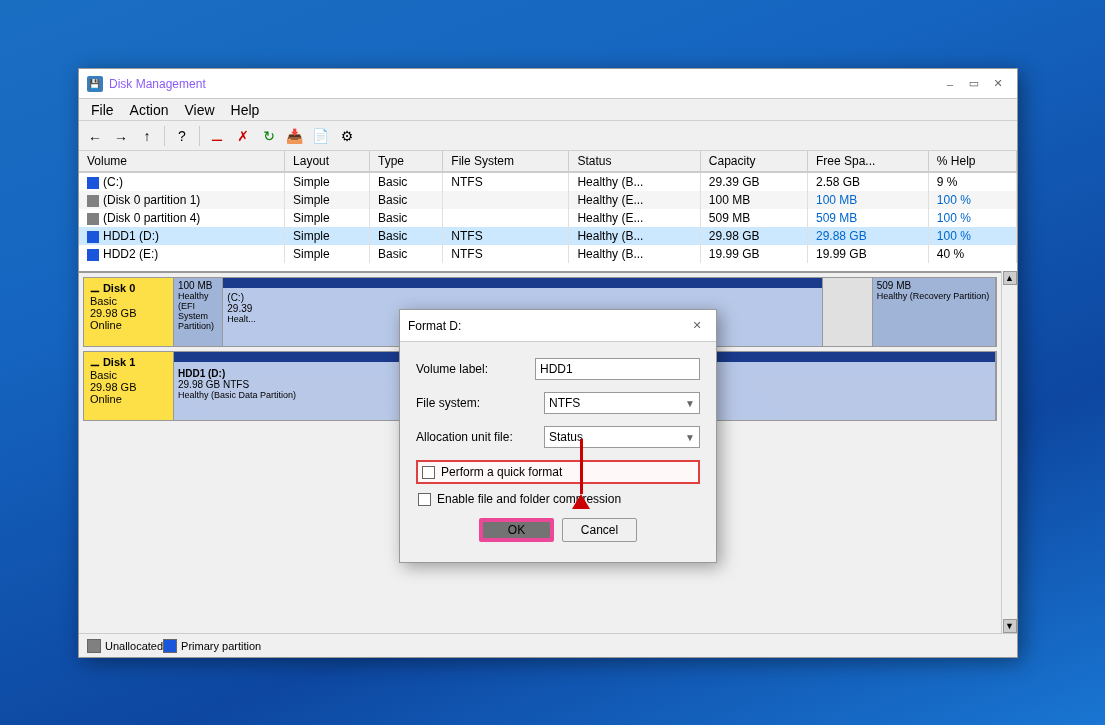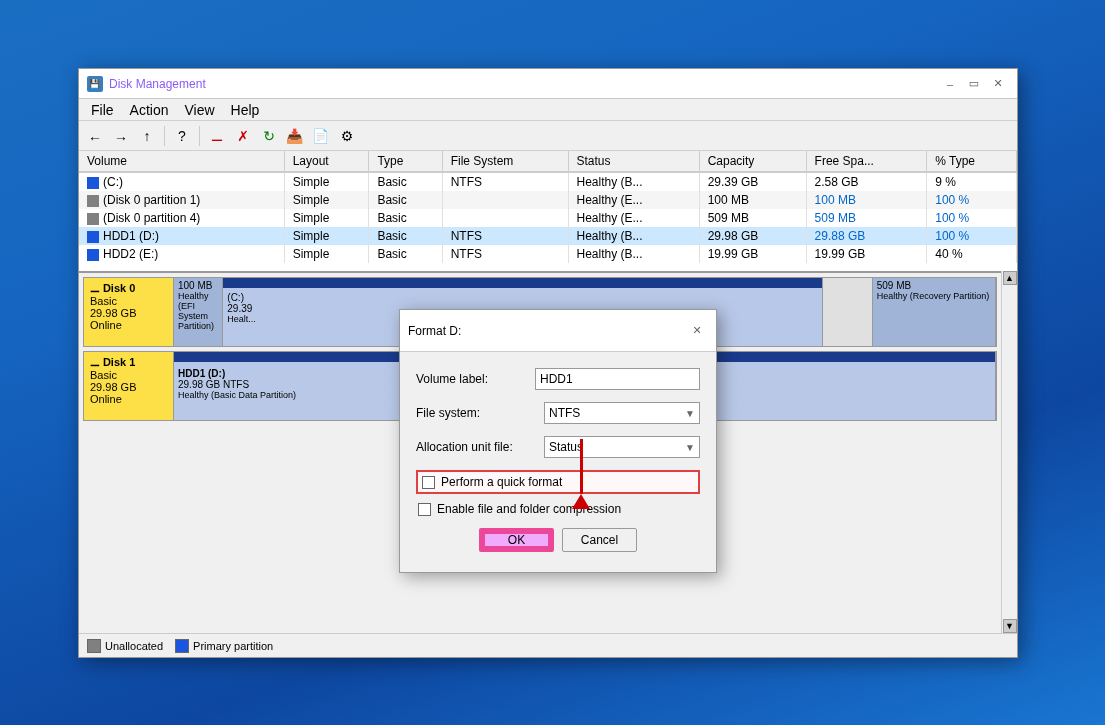--- a/index.html
+++ b/index.html
@@ -246,21 +246,20 @@
     }
 
     
     .legend {
       height: 24px;
       background: #f0f0f0;
       border-top: 1px solid #ccc;
       display: flex;
       align-items: center;
       padding: 0 8px;
-      gap: 12px;
       font-size: 11px;
     }
 
     .legend-item {
       display: flex;
       align-items: center;
       gap: 4px;
     }
 
     .legend-box {
@@ -285,21 +284,21 @@
       left: 320px;
       width: 318px;
       background: #f0f0f0;
       border: 1px solid #999;
       box-shadow: 4px 4px 16px rgba(0,0,0,0.35);
       pointer-events: all;
     }
 
     .dialog-title-bar {
       background: #fff;
-      height: 42px;
+      height: 32px;
       display: flex;
       align-items: center;
       padding: 8px 8px;
       border-bottom: 1px solid #ccc;
     }
 
     .dialog-title-text {
       flex: 1;
       font-size: 12px;
     }
@@ -393,22 +392,22 @@
       background: #f0f0f0;
       border: 1px solid #999;
       cursor: pointer;
       font-size: 12px;
       border-radius: 2px;
       display: flex;
       align-items: center;
       justify-content: center;
     }
     .dialog-btn.ok-btn {
-      border: 6px solid #ec4899;
-      background: #f0abfc;
+      border: 4px solid #ec4899;
+      background: #737373;
       text-align: center;
     }
 
     
     .arrow-annotation {
       position: absolute;
       bottom: 160px;
       left: 495px;
       display: flex;
       flex-direction: column;
@@ -468,21 +467,21 @@
         <table class="volume-table">
           <thead>
             <tr>
               <th>Volume</th>
               <th>Layout</th>
               <th>Type</th>
               <th>File System</th>
               <th>Status</th>
               <th>Capacity</th>
               <th>Free Spa...</th>
-              <th>% Type</th>
+              <th>% Help</th>
             </tr>
           </thead>
           <tbody id="volume-table-body">
           <tr>
                 <td><span class="vol-icon vol-icon-blue" style="display: inline-block; width: 12px; height: 12px; margin-right: 4px; vertical-align: middle; background: rgb(26, 86, 219);"></span>(C:)</td>
                 <td>Simple</td>
                 <td>Basic</td>
                 <td>NTFS</td>
                 <td>Healthy (B...</td>
                 <td>29.39 GB</td>

